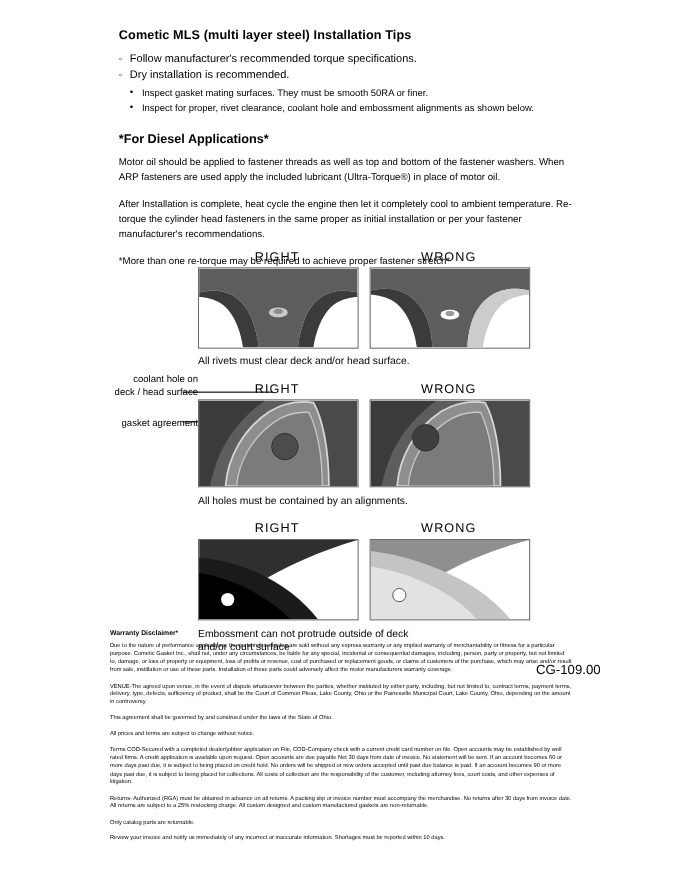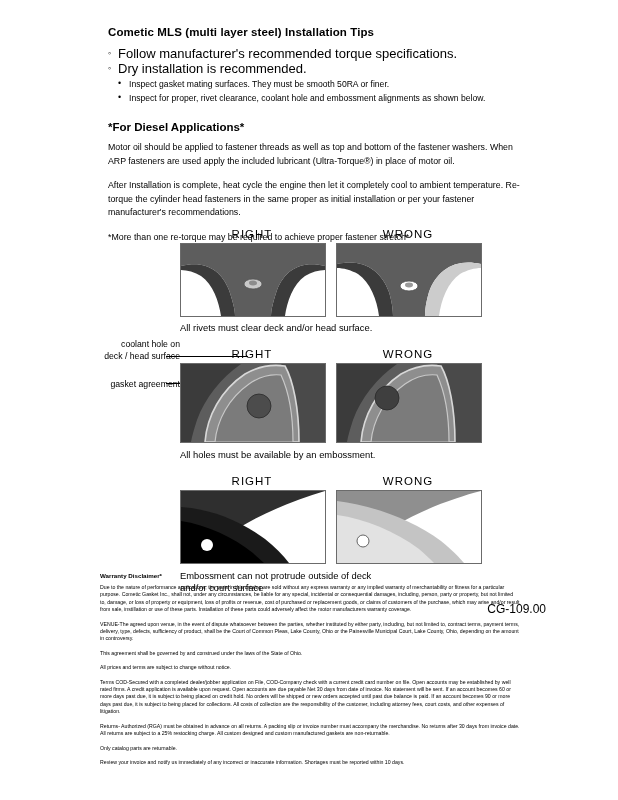--- a/index.html
+++ b/index.html
@@ -33,21 +33,21 @@
     font-weight: bold;
     margin: 0 0 9px 0;
     letter-spacing: 0.1px;
   }
   .bullets {
     margin: 0;
     padding: 0;
     list-style: none;
   }
   .bullets li {
-    font-size: 13px;
+    font-size: 10px;
     line-height: 14px;
     position: relative;
     padding-left: 10px;
     margin-bottom: 1px;
   }
   .bullets li:before {
     content: "\25E6";
     position: absolute;
     left: 0;
     top: -1px;
@@ -277,21 +277,21 @@
             <path d="M0,0 L144,0 L144,78 L0,78 Z" fill="#5d5d5d"></path>
             <path d="M0,0 L60,0 C40,14 24,34 16,56 C13,65 11,72 10,78 L0,78 Z" fill="#3b3b3b"></path>
             <path d="M100,0 L144,0 L144,78 L118,78 C118,60 112,30 100,8 Z" fill="#4a4a4a"></path>
             <path d="M24,78 C26,52 40,26 64,10 C76,3 90,0 104,2 C112,16 118,44 118,78 Z" fill="#8e8e8e" stroke="#d8d8d8" stroke-width="1.6"></path>
             <path d="M34,78 C36,56 48,34 68,20 C78,13 90,10 100,11 C107,26 112,50 112,78 Z" fill="#7b7b7b" stroke="#c8c8c8" stroke-width="1.2"></path>
             <circle cx="50" cy="34" r="12" fill="#3f3f3f" stroke="#2a2a2a" stroke-width="0.8"></circle>
           </svg>
         </div>
       </div>
     </div>
-    <div class="caption two">All holes must be available by an embossment.</div>
+    <div class="caption two">All holes must be contained by an alignments.</div>
 
     <div class="fig-row">
       <div class="fig-col">
         <div class="fig-label">RIGHT</div>
         <div class="fig-box">
           <svg width="144" height="72" viewBox="0 0 144 72">
             <rect x="0" y="0" width="144" height="72" fill="#ffffff"></rect>
             <path d="M0,0 L144,0 C110,10 72,26 44,46 C28,57 14,66 4,72 L0,72 Z" fill="#2f2f2f"></path>
             <path d="M0,16 C30,18 60,30 84,48 C94,56 102,64 108,72 L0,72 Z" fill="#1a1a1a"></path>
             <path d="M0,30 C26,34 52,46 72,62 C76,66 80,69 83,72 L0,72 Z" fill="#000000"></path>

